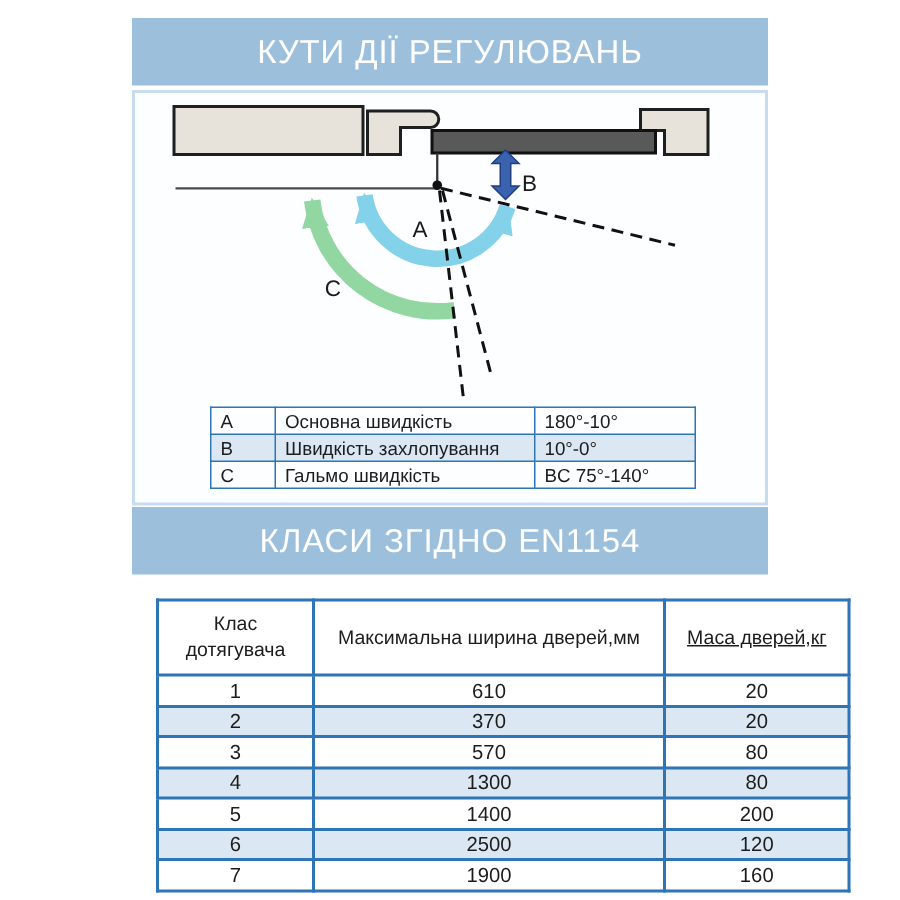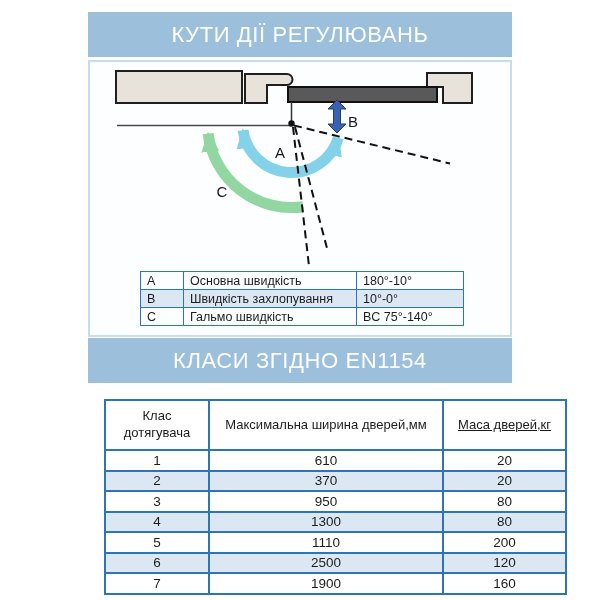--- a/index.html
+++ b/index.html
@@ -117,31 +117,31 @@
       <td>610</td>
       <td>20</td>
     </tr>
     <tr class="row-alt">
       <td>2</td>
       <td>370</td>
       <td>20</td>
     </tr>
     <tr>
       <td>3</td>
-      <td>950</td>
+      <td>570</td>
       <td>80</td>
     </tr>
     <tr class="row-alt">
       <td>4</td>
       <td>1300</td>
       <td>80</td>
     </tr>
     <tr>
       <td>5</td>
-      <td>1110</td>
+      <td>1400</td>
       <td>200</td>
     </tr>
     <tr class="row-alt">
       <td>6</td>
       <td>2500</td>
       <td>120</td>
     </tr>
     <tr>
       <td>7</td>
       <td>1900</td>

